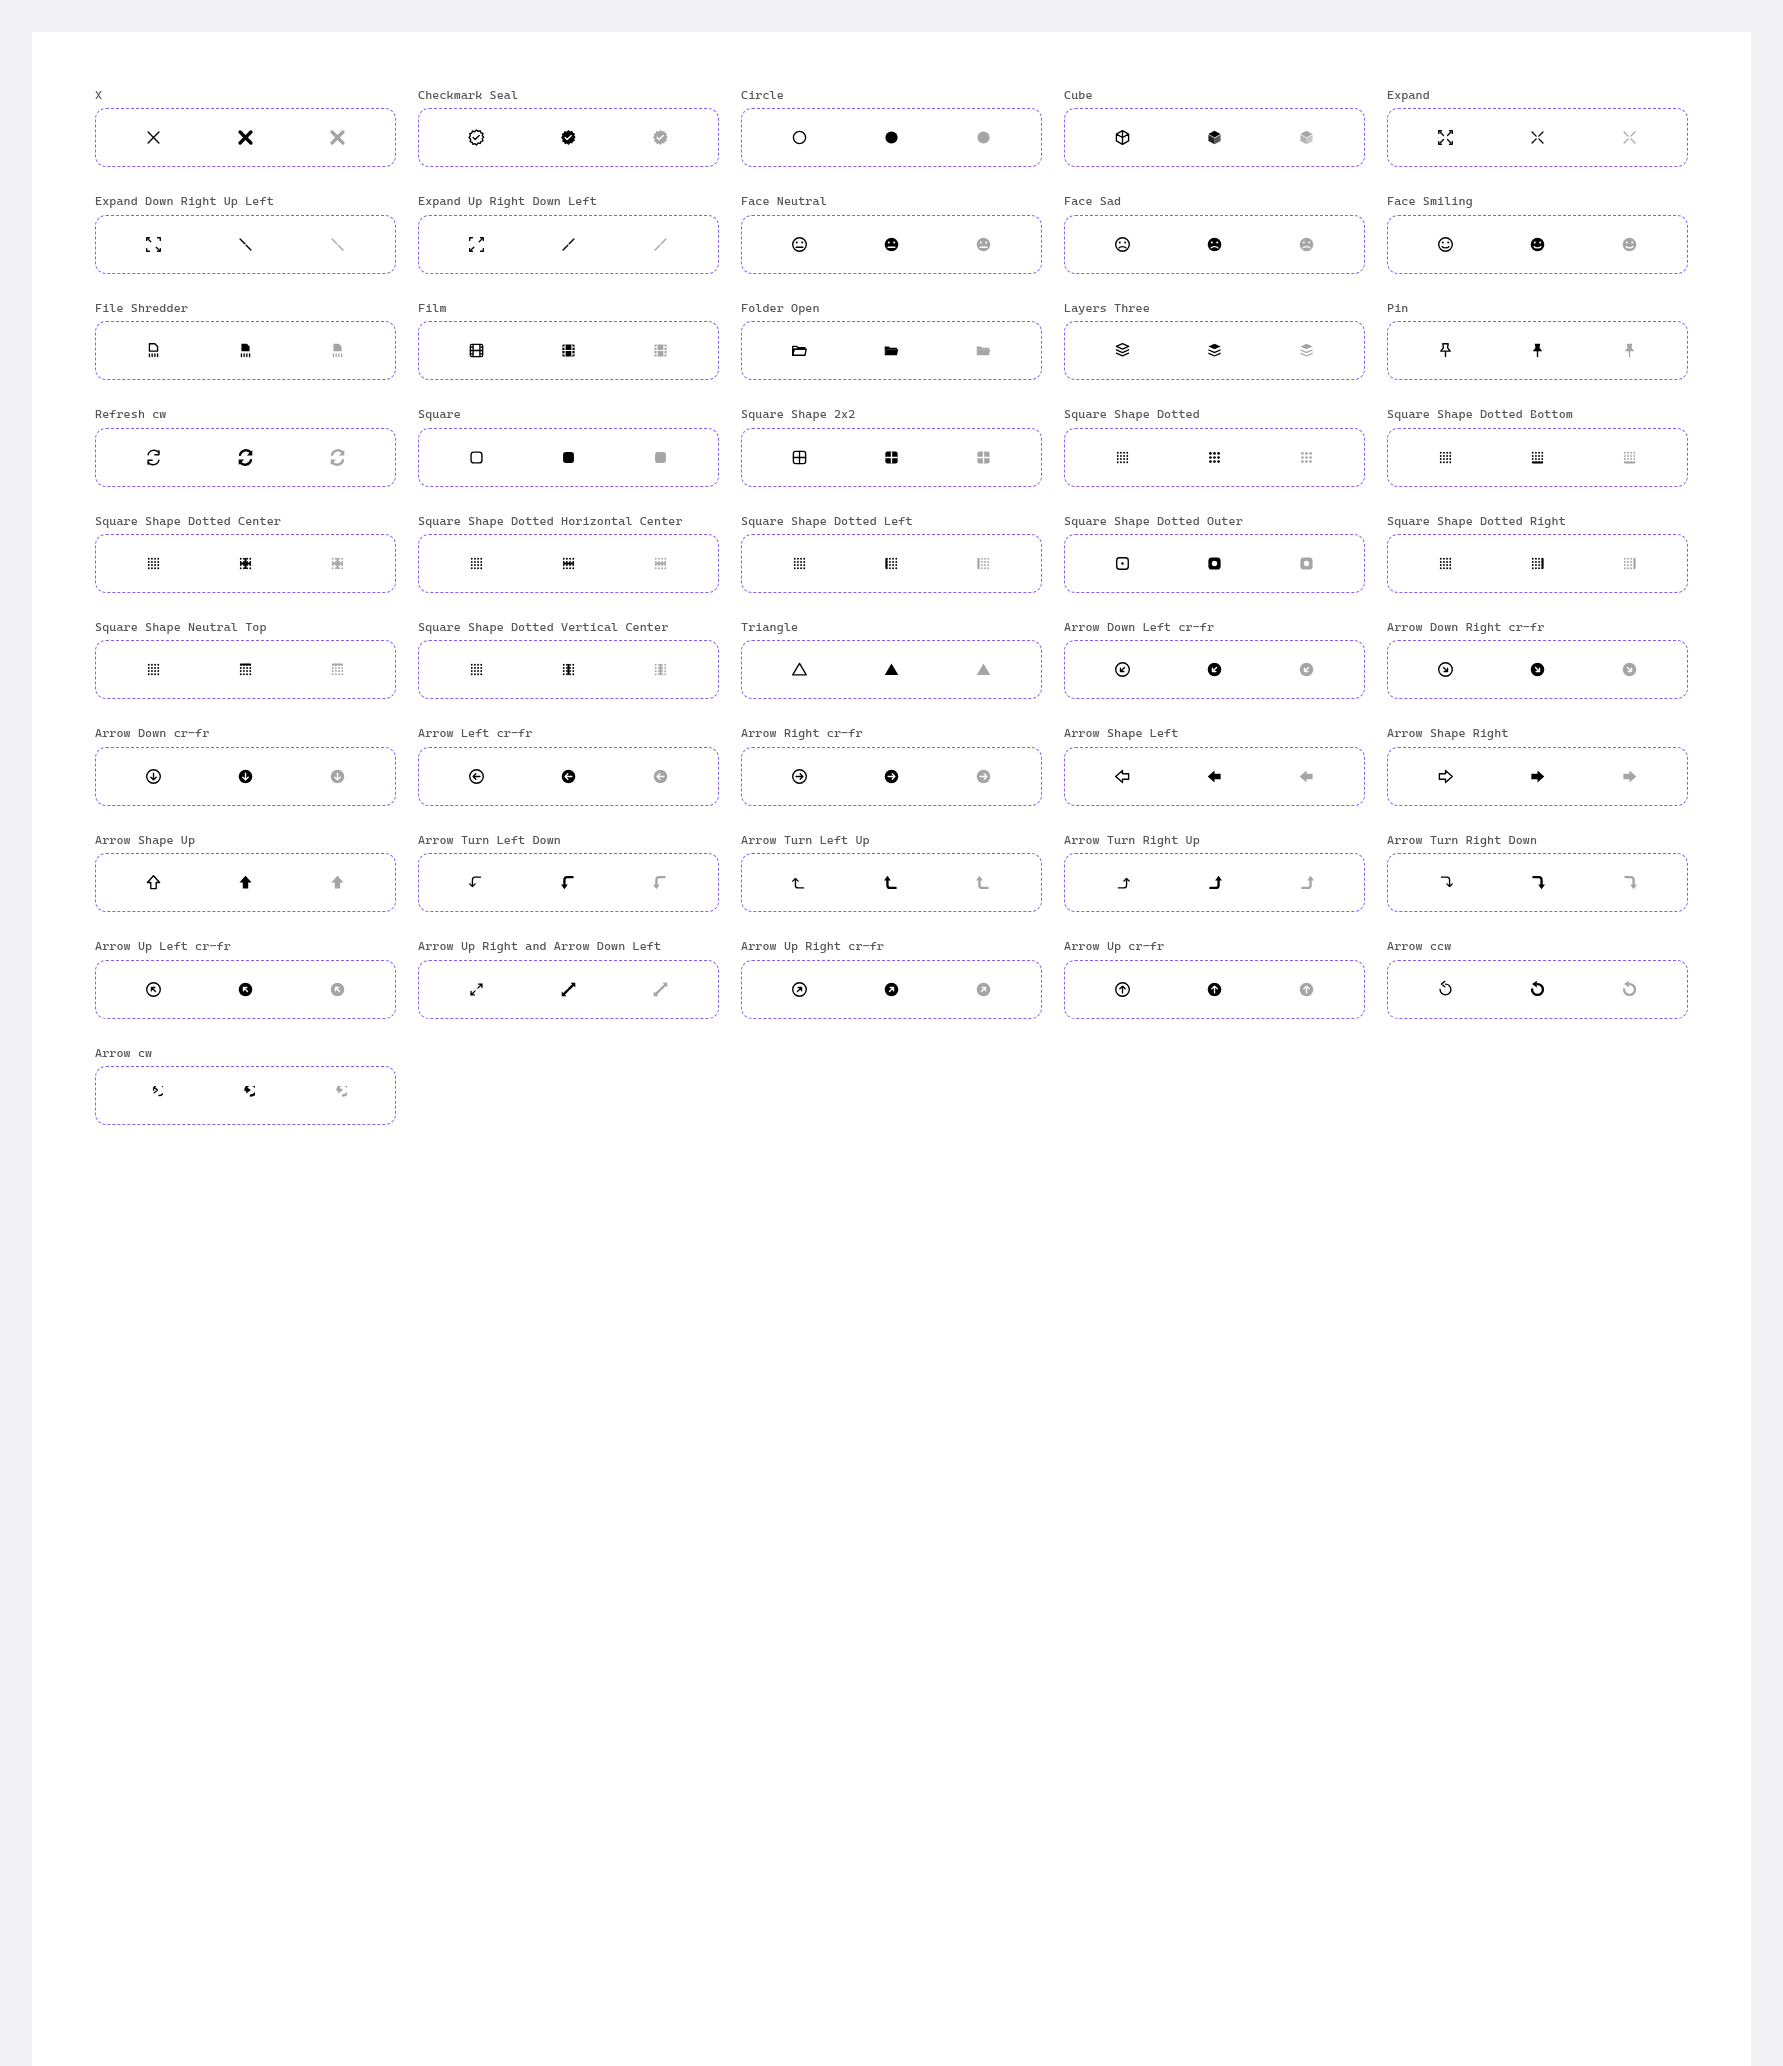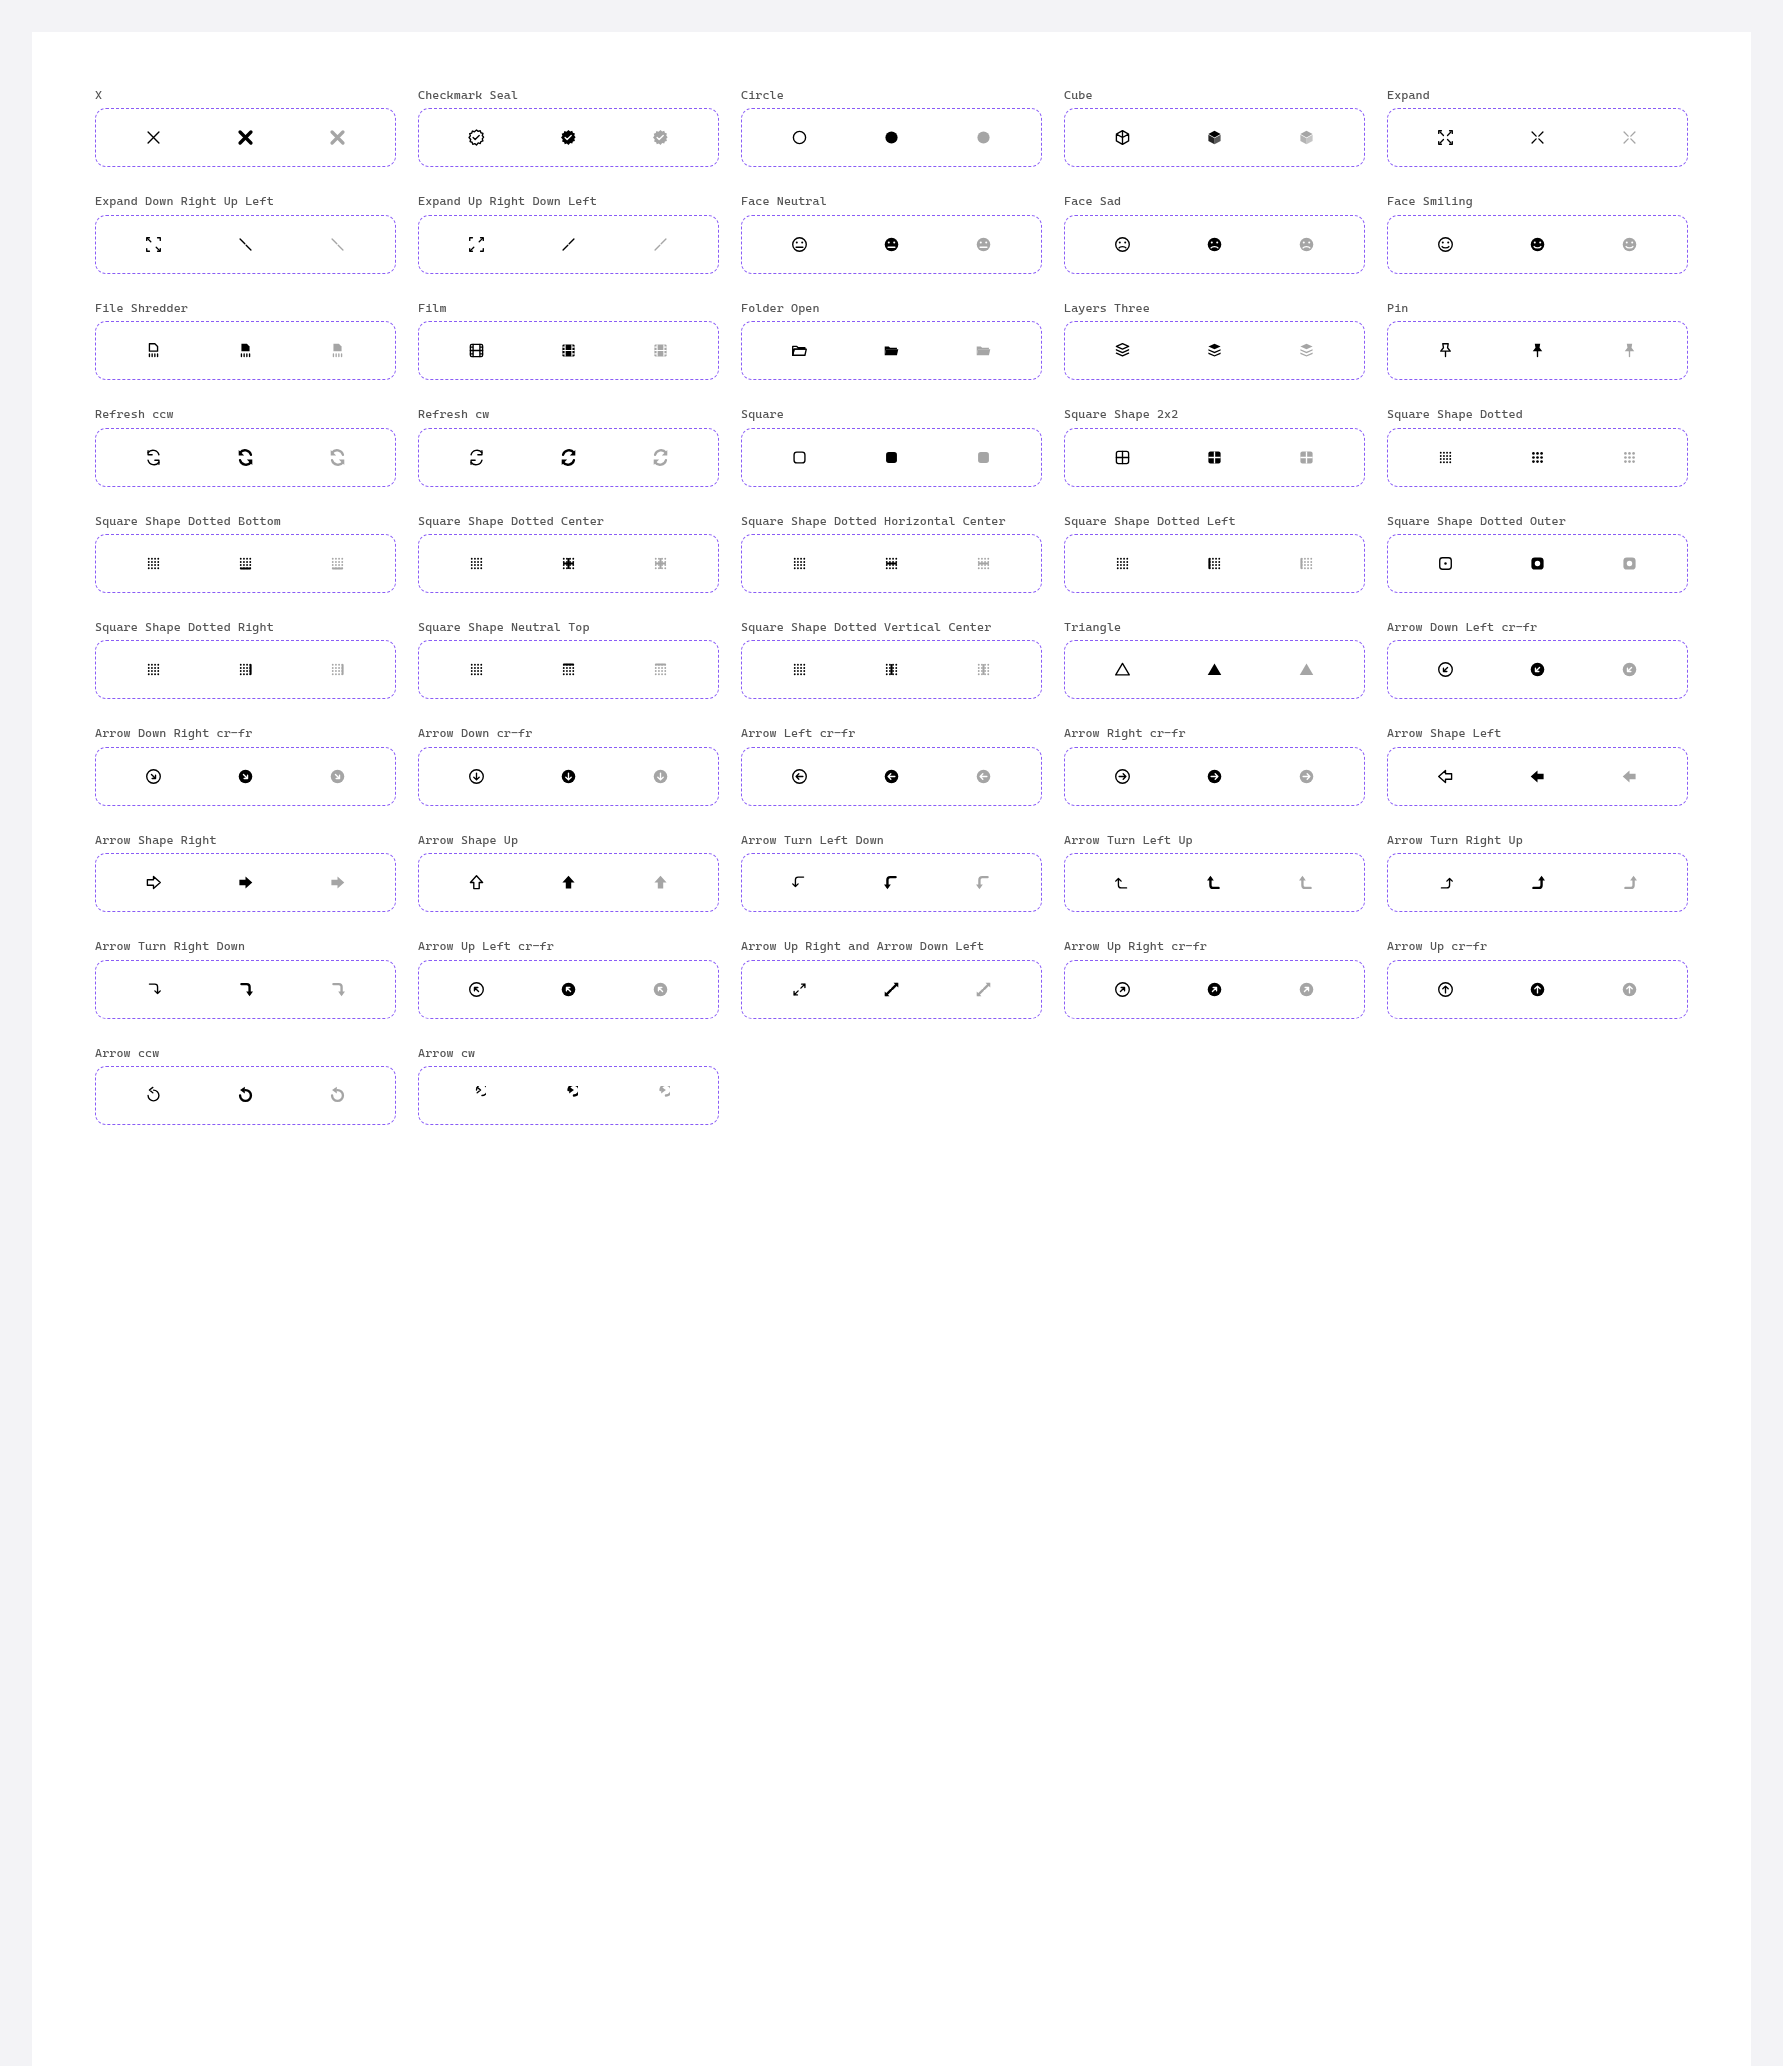--- a/index.html
+++ b/index.html
@@ -355,40 +355,20 @@
             </svg>
           </div>
           <div class="slot ghost">
             <svg width="19" height="19" viewBox="0 0 28 28">
               <use href="#pin-s"></use>
             </svg>
           </div>
         </div>
       </div>
       <div class="cell">
-        <div class="label">Refresh ccw</div>
-        <div class="box">
-          <div class="slot">
-            <svg width="19" height="19" viewBox="0 0 28 28">
-              <use href="#refresh-ccw-o"></use>
-            </svg>
-          </div>
-          <div class="slot">
-            <svg width="19" height="19" viewBox="0 0 28 28">
-              <use href="#refresh-ccw-s"></use>
-            </svg>
-          </div>
-          <div class="slot ghost">
-            <svg width="19" height="19" viewBox="0 0 28 28">
-              <use href="#refresh-ccw-s"></use>
-            </svg>
-          </div>
-        </div>
-      </div>
-      <div class="cell">
         <div class="label">Refresh cw</div>
         <div class="box">
           <div class="slot">
             <svg width="19" height="19" viewBox="0 0 28 28">
               <use href="#refresh-cw-o"></use>
             </svg>
           </div>
           <div class="slot">
             <svg width="19" height="19" viewBox="0 0 28 28">
               <use href="#refresh-cw-s"></use>

